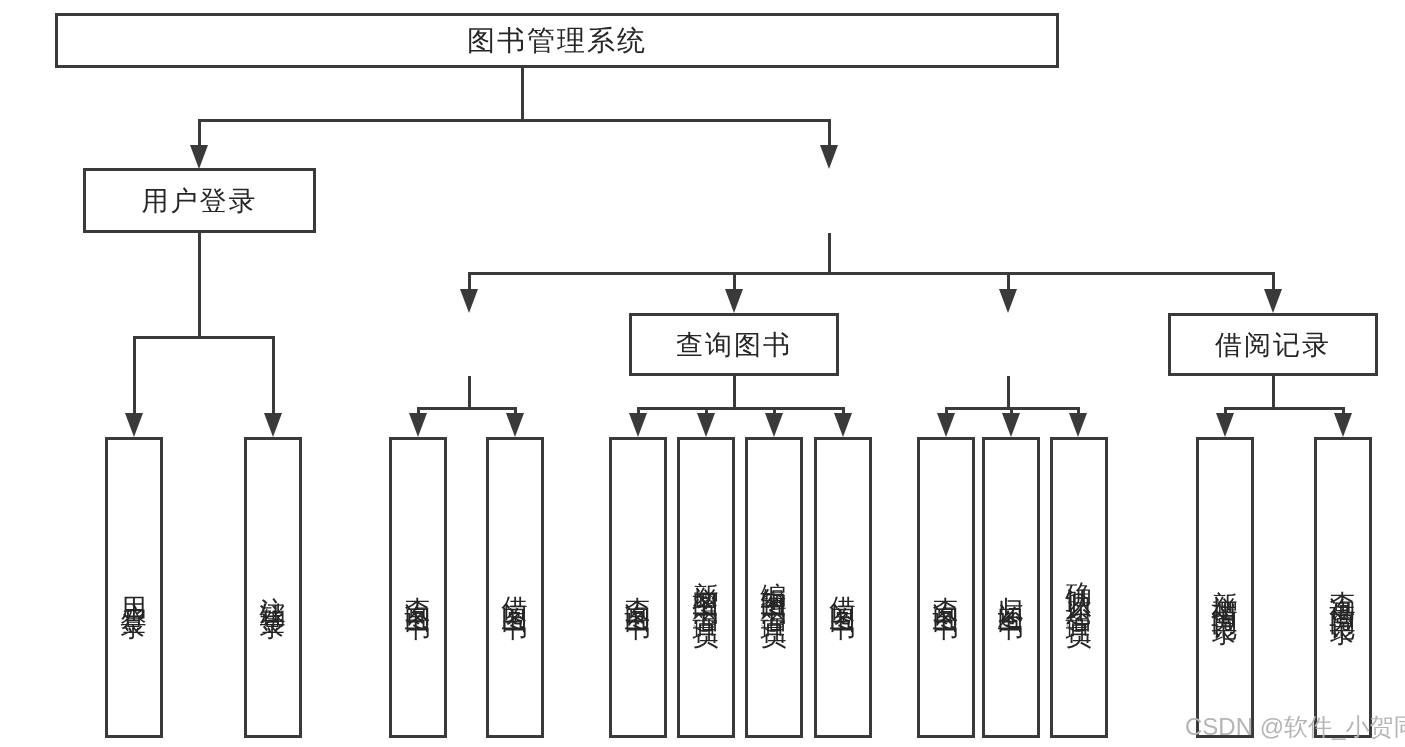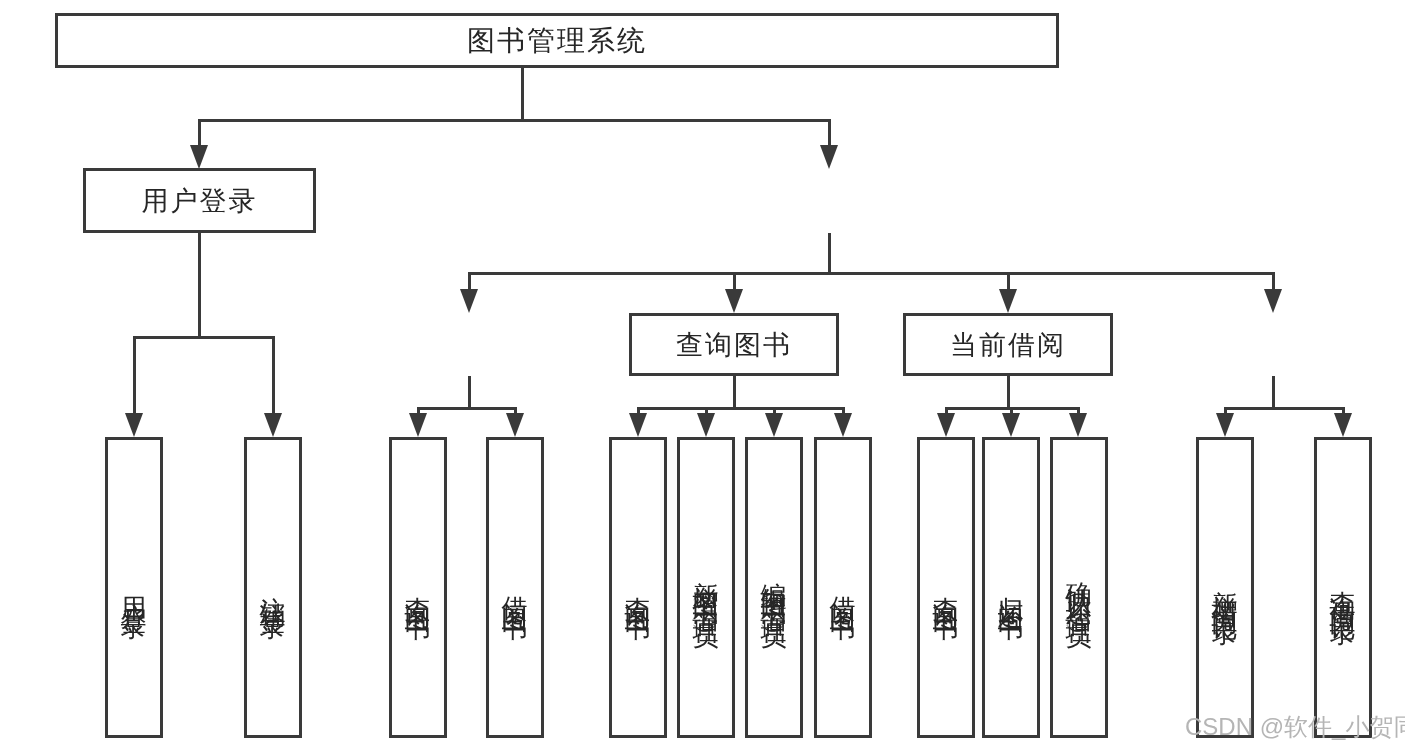--- a/index.html
+++ b/index.html
@@ -58,22 +58,22 @@
     <span class="lbl root-lbl">图书管理系统</span>
   </div>
 
   <div class="box" style="left:83px;top:168px;width:233px;height:65px;">
     <span class="lbl mid-lbl">用户登录</span>
   </div>
 
   <div class="box" style="left:629px;top:313px;width:210px;height:63px;">
     <span class="lbl mid-lbl">查询图书</span>
   </div>
-  <div class="box" style="left:903px;top:313px;width:210px;height:63px;">
-    <span class="lbl mid-lbl">当前借阅</span>
+  <div class="box" style="left:1168px;top:313px;width:210px;height:63px;">
+    <span class="lbl mid-lbl">借阅记录</span>
   </div>
 
   <div class="box leaf" style="left:105px;top:437px;width:58px;height:301px;">
     <span class="lbl">用户登录</span>
   </div>
   <div class="box leaf" style="left:244px;top:437px;width:58px;height:301px;">
     <span class="lbl">注销登录</span>
   </div>
 
   <div class="box leaf" style="left:389px;top:437px;width:58px;height:301px;">

